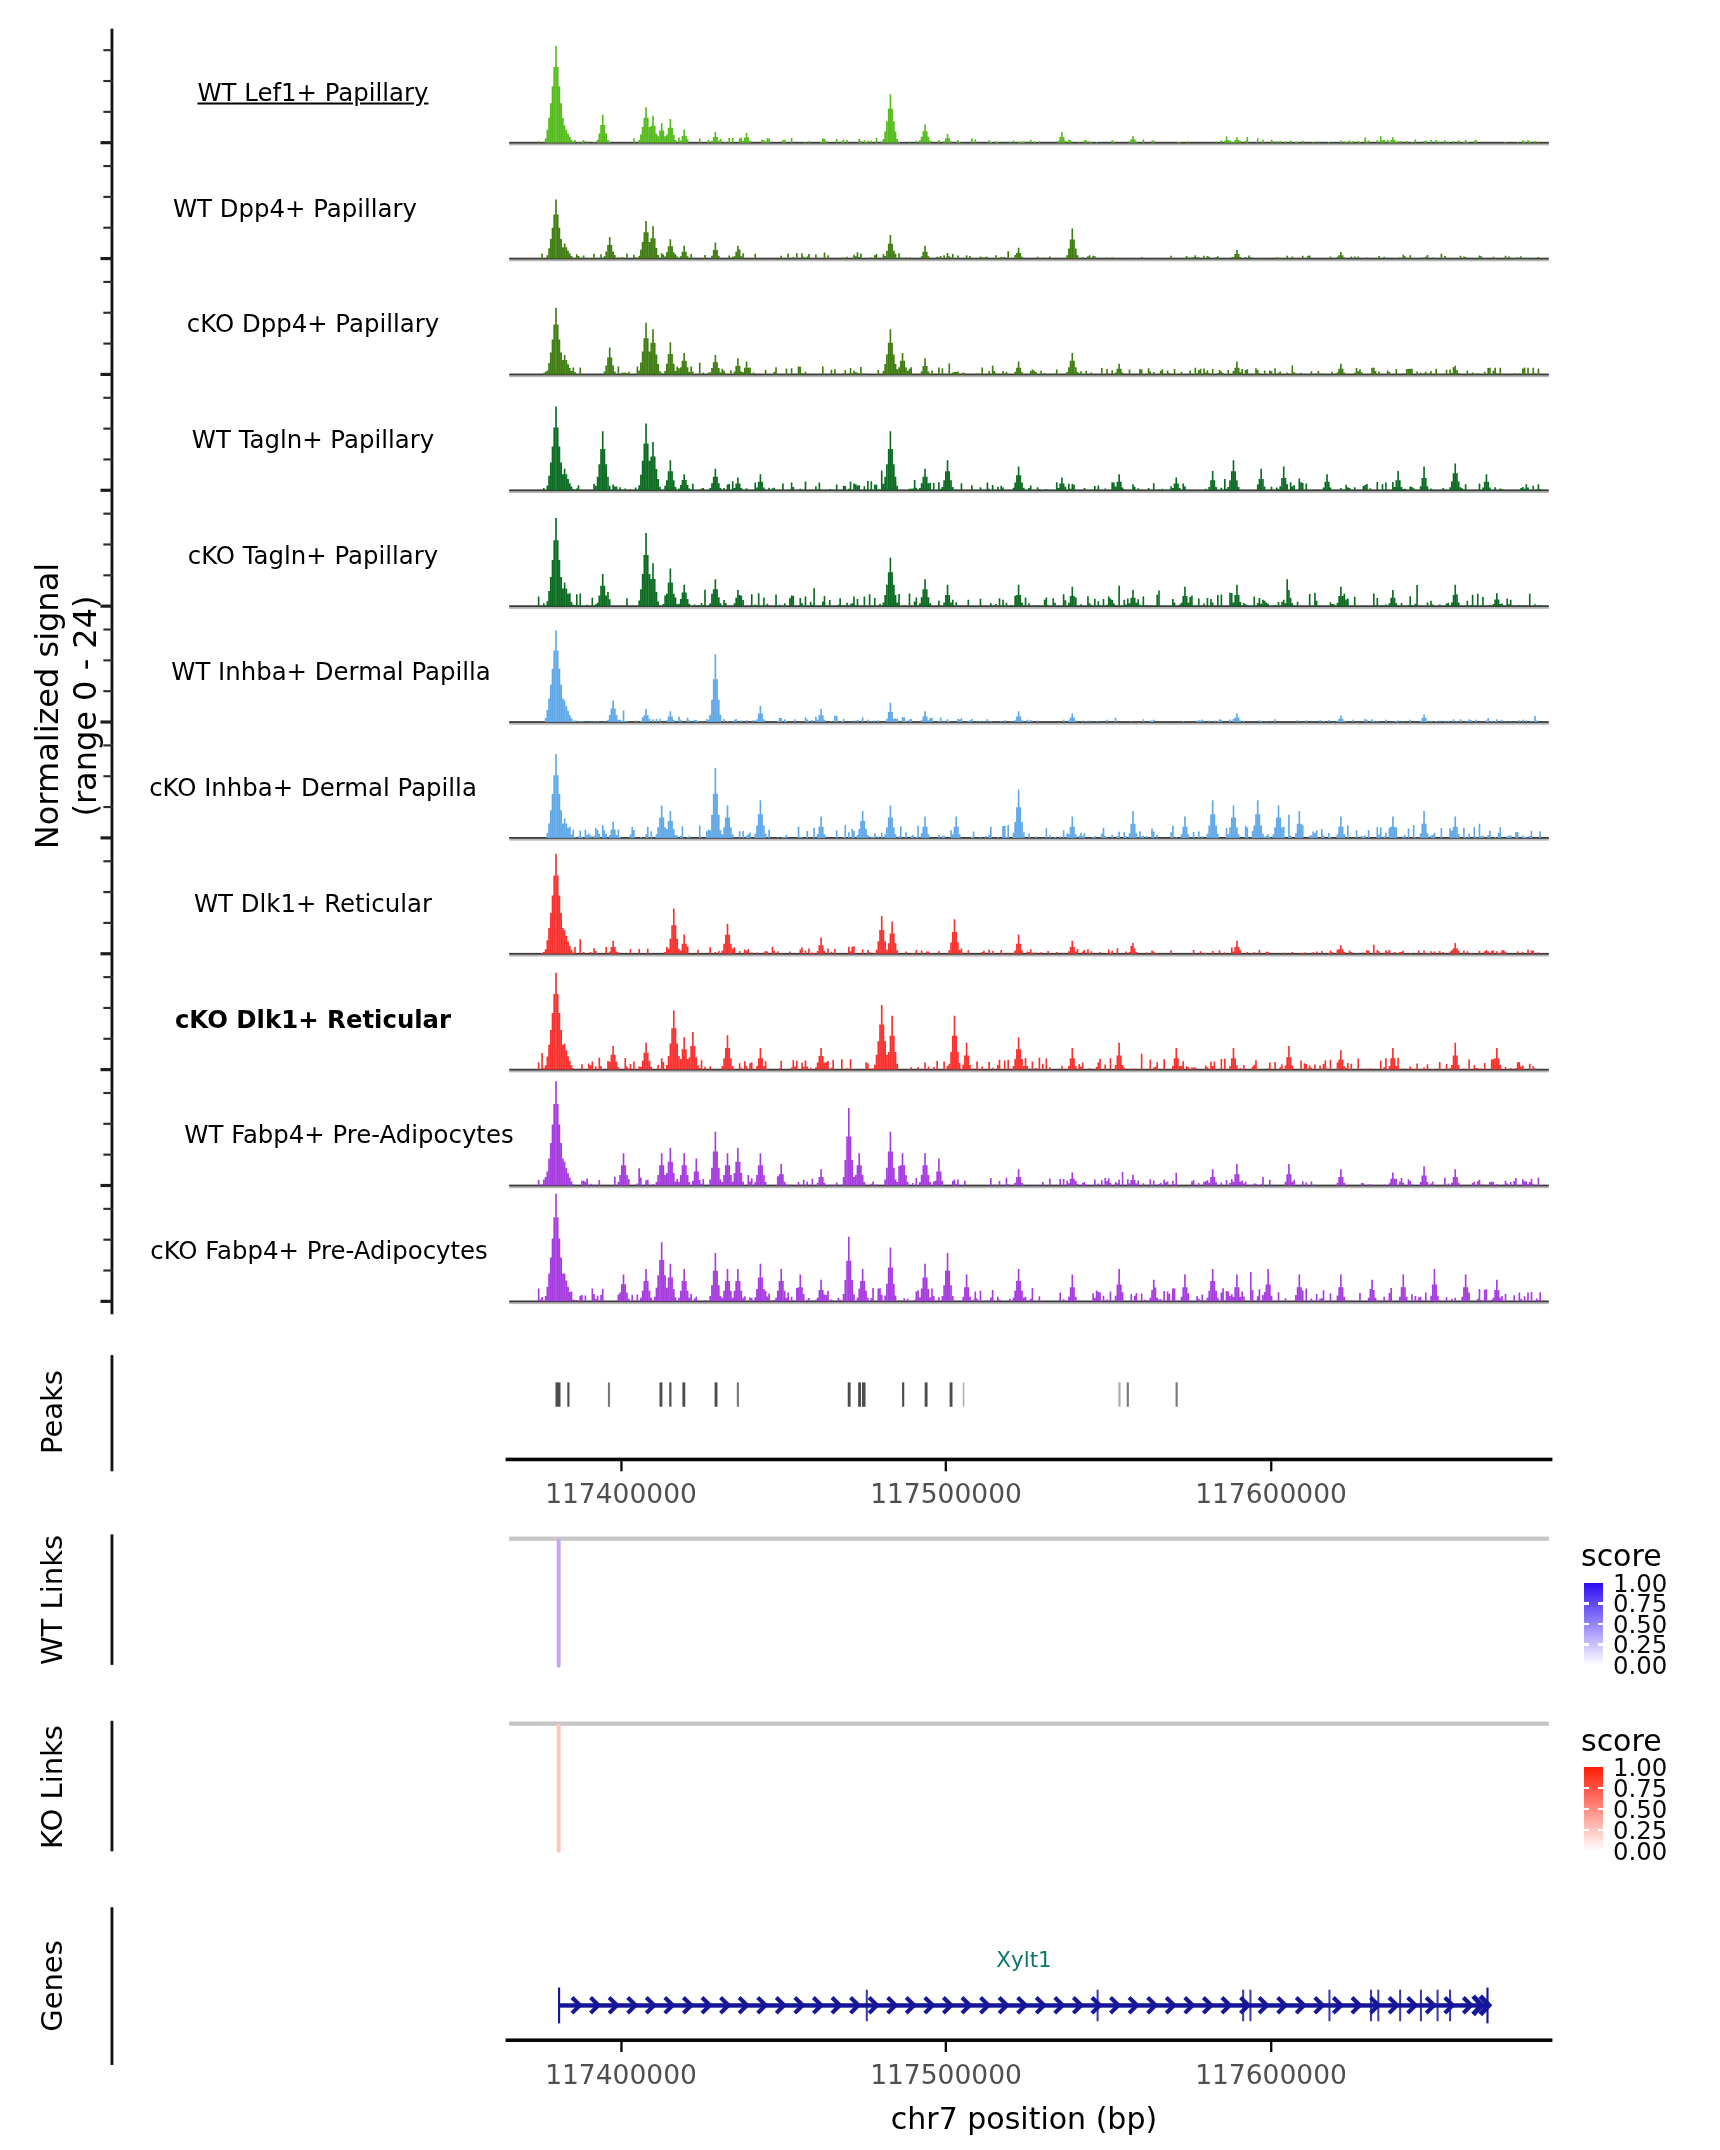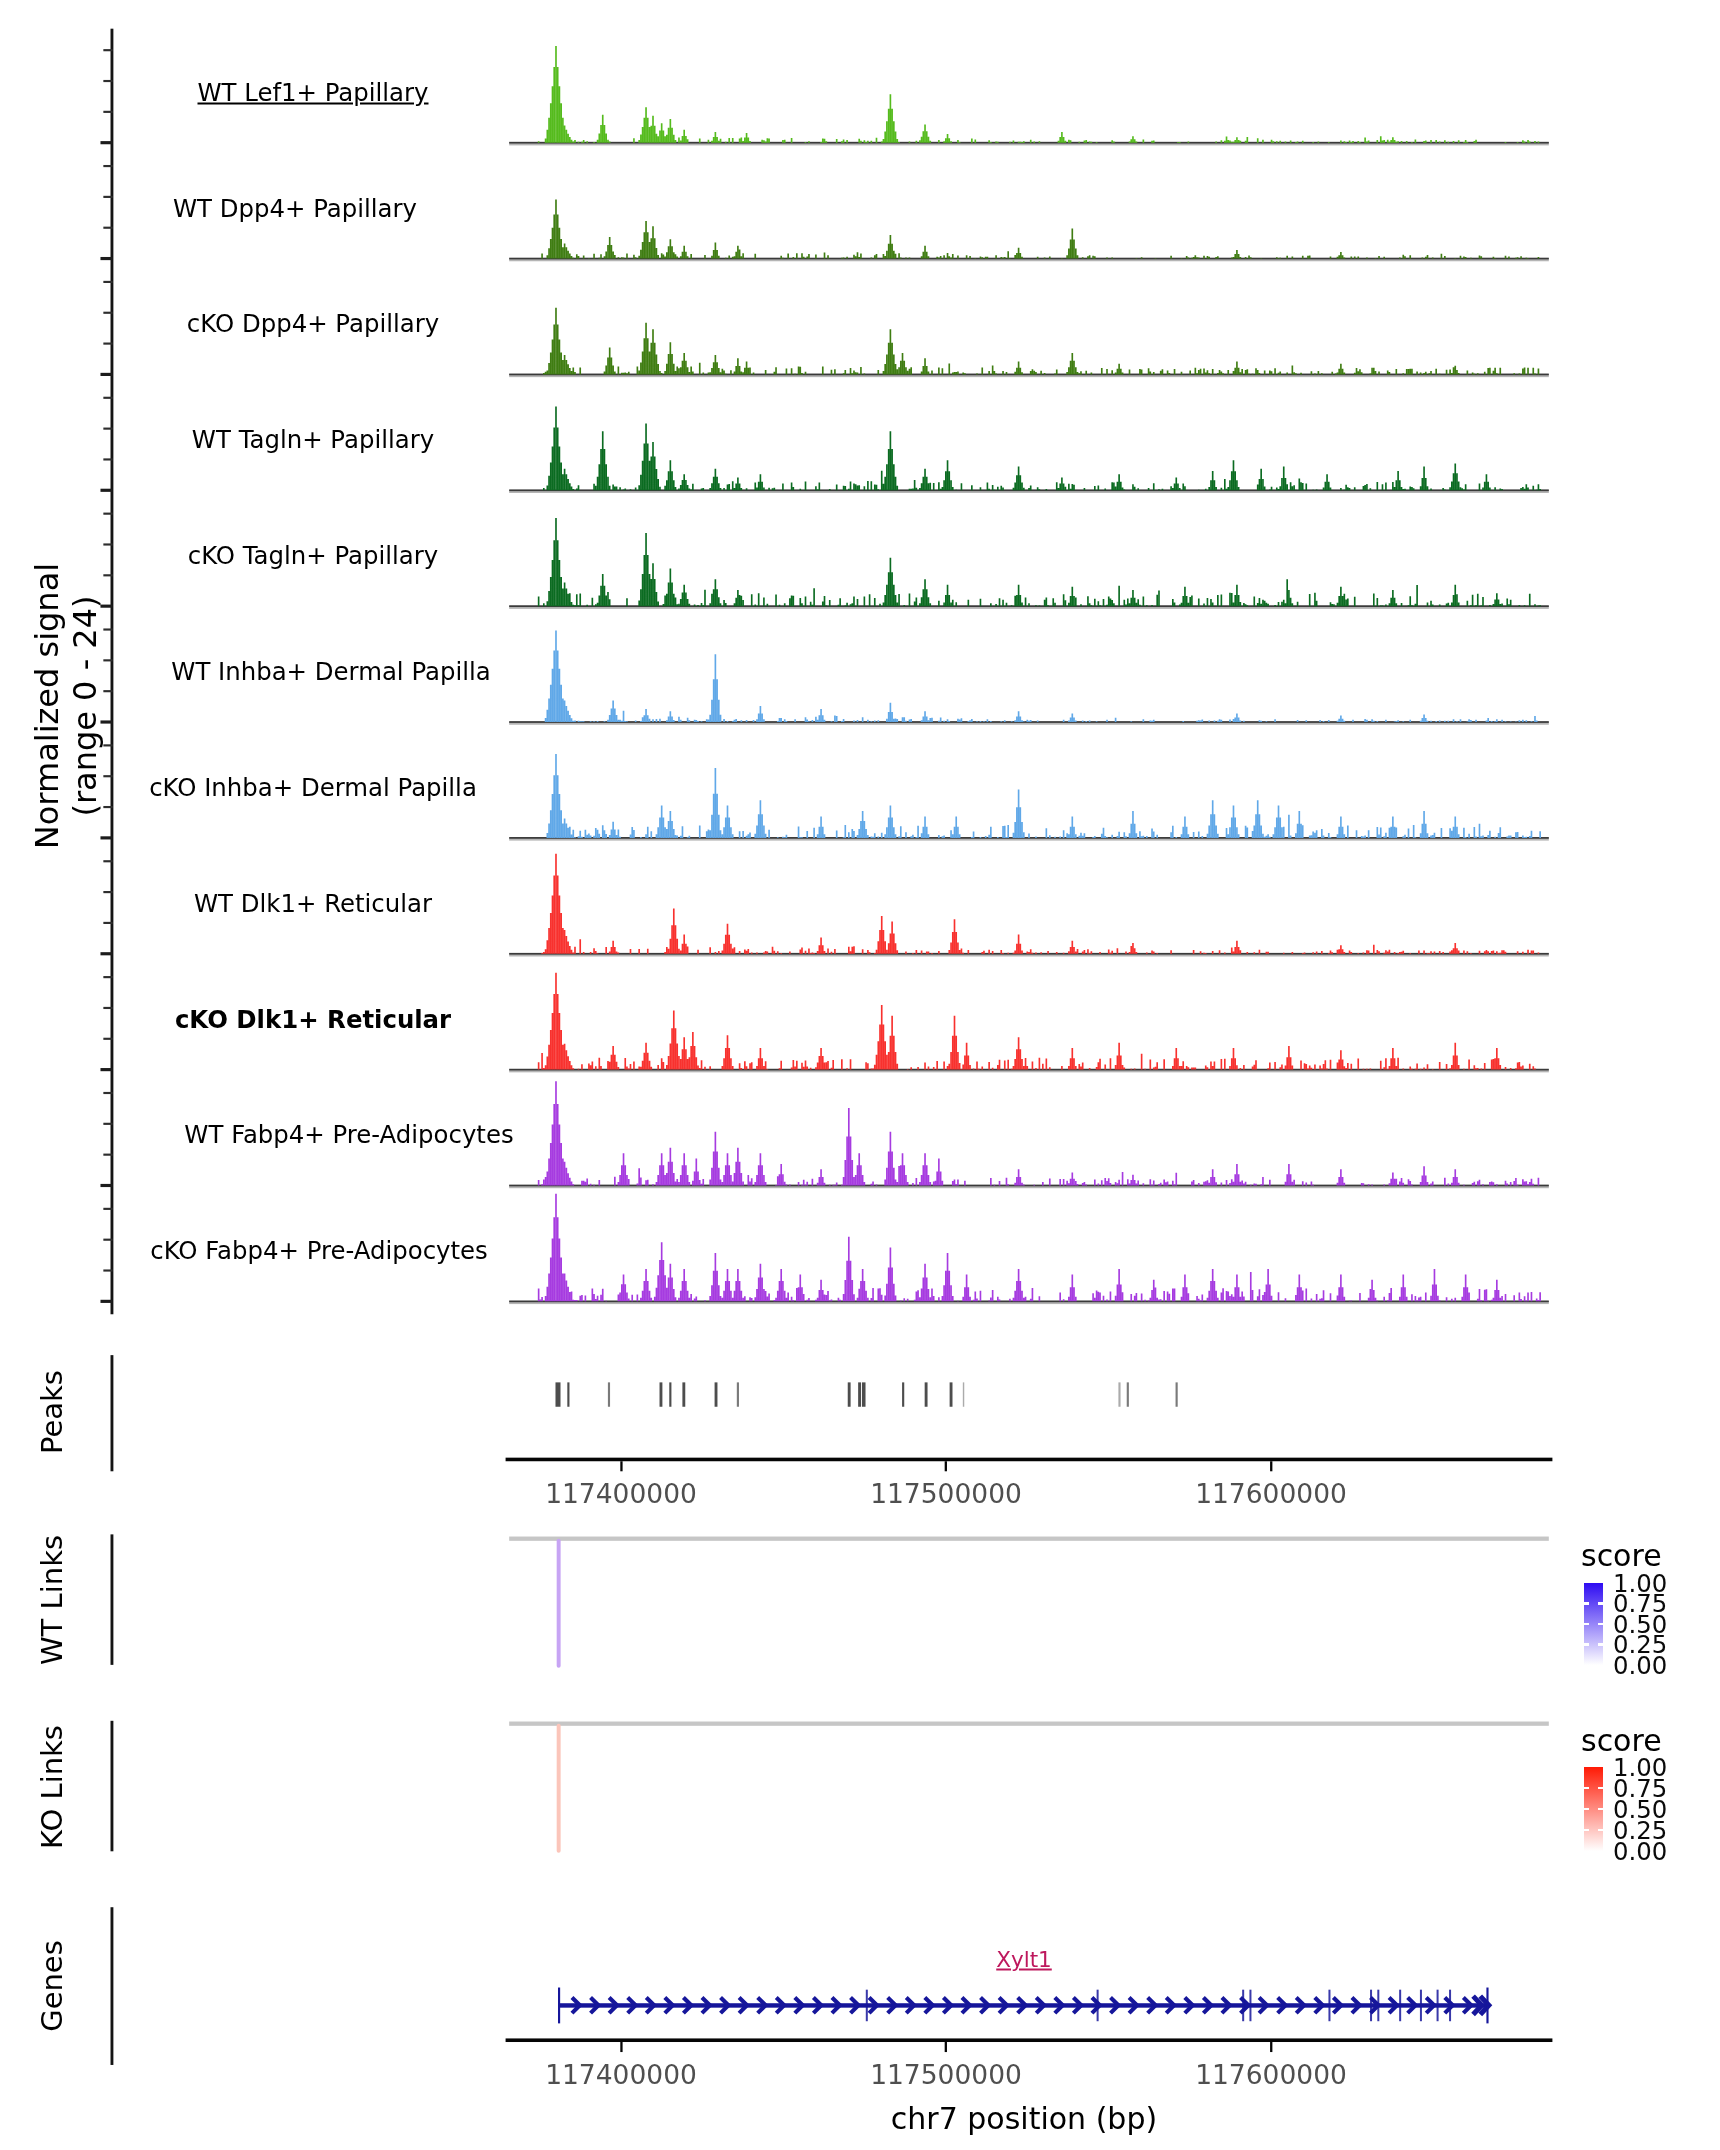--- a/index.html
+++ b/index.html
@@ -5,21 +5,21 @@
   html,body{margin:0;padding:0;background:#ffffff;}
   .canvas{position:relative;width:1721px;height:2151px;background:#ffffff;
           font-family:"DejaVu Sans", sans-serif;color:#000;overflow:hidden;}
   svg.gfx{position:absolute;left:0;top:0;}
   .rot{position:absolute;white-space:nowrap;transform:translate(-50%,-50%) rotate(-90deg);}
   .yaxis-title{font-size:32px;line-height:1.18;text-align:center;color:#000;}
   .section-label{font-size:29px;color:#000;}
   .track-label{position:absolute;transform:translate(-50%,-50%);font-size:24.4px;color:#000;white-space:nowrap;}
   .tick-label{position:absolute;transform:translate(-50%,-50%);font-size:26.5px;color:#4f4f4f;white-space:nowrap;}
   .xaxis-title{position:absolute;transform:translate(-50%,-50%);font-size:30px;color:#000;white-space:nowrap;}
-  .gene-name{position:absolute;transform:translate(-50%,-50%);font-size:21.5px;color:#be185d;white-space:nowrap;text-decoration:underline;}
+  .gene-name{position:absolute;transform:translate(-50%,-50%);font-size:21.5px;color:#0f766e;white-space:nowrap;}
   .legend-title{position:absolute;font-size:30px;color:#000;}
   .legend-bar{position:absolute;width:18.6px;}
   .legend-label{position:absolute;transform:translateY(-50%);font-size:24.4px;color:#0a0a0a;white-space:nowrap;}
   .notch{position:absolute;width:5px;height:2.2px;background:#ffffff;}
 </style>
 </head>
 <body>
 
 <div class="canvas">
   <svg class="gfx" id="gfx" width="1721" height="2151" viewBox="0 0 2400 3000">

